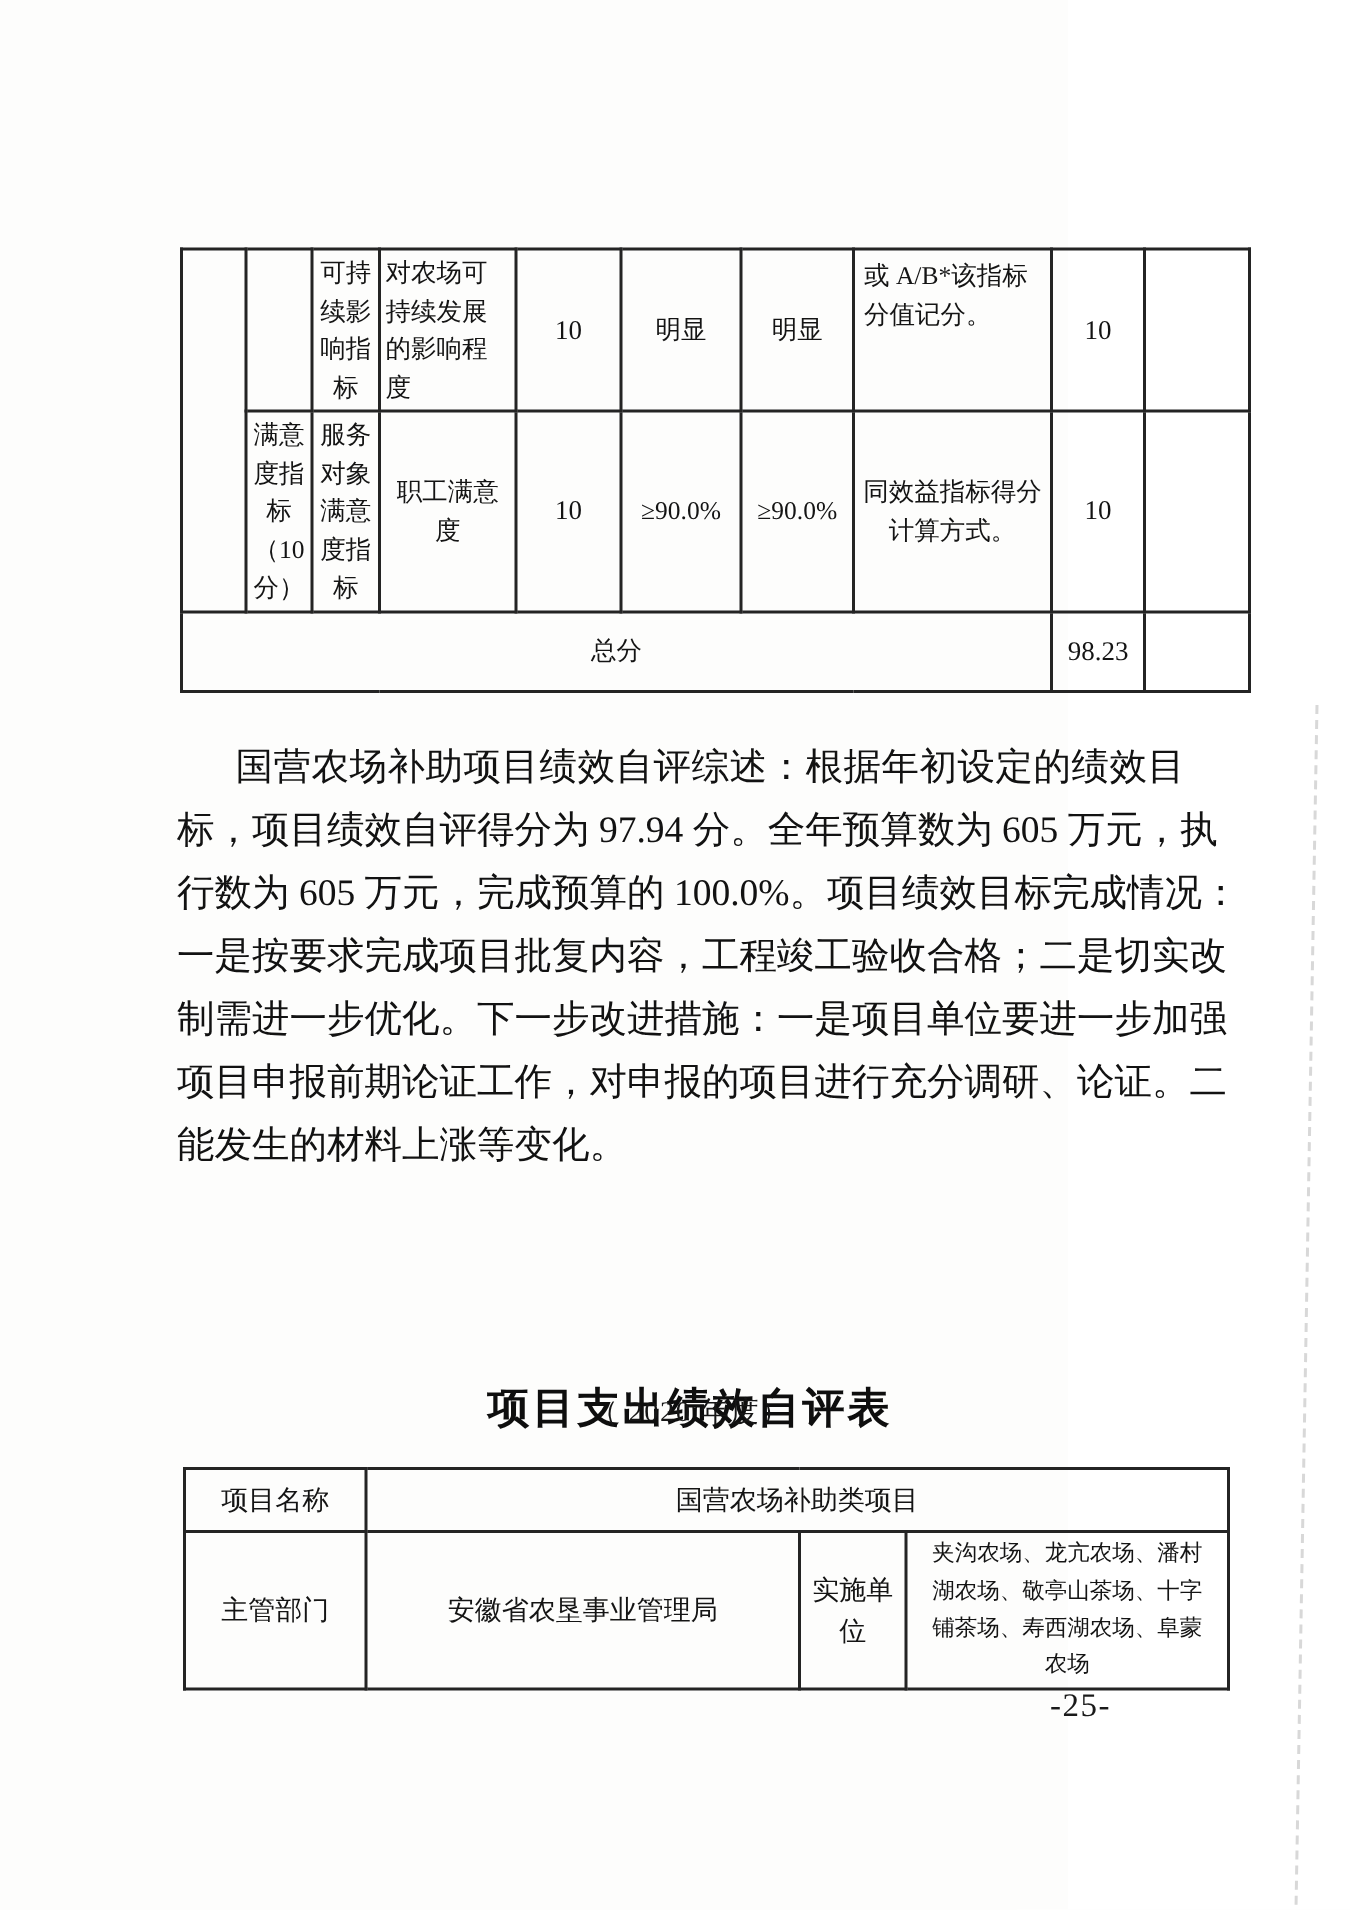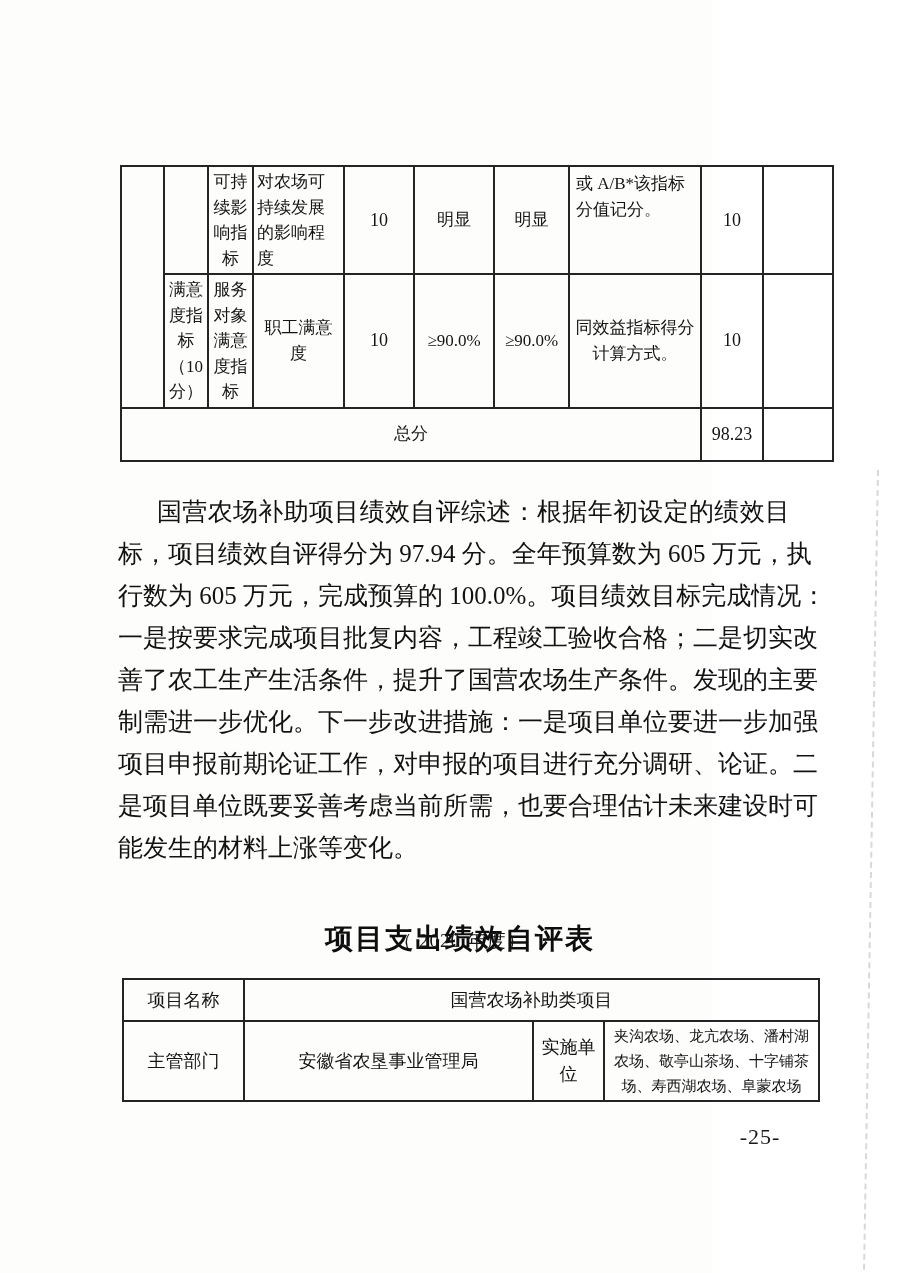--- a/index.html
+++ b/index.html
@@ -18,21 +18,21 @@
     font-size:17px;line-height:1.5;
     text-align:center;vertical-align:middle;
     padding:2px 3px;word-break:break-all;
   }
   .score-table{left:120px;top:165px;width:712px;}
   .info-table{left:122px;top:978px;width:696px;}
   td.al{text-align:left;}
   td.vt{vertical-align:top;padding-top:4px;padding-left:6px;margin-left:18px;}
   td.num{font-size:18px;text-align:center;}
   .info-table td{font-size:18px;}
-  td.units-cell{font-size:15px;line-height:1.65;padding:2px 2px;}
+  td.units-cell{font-size:15px;line-height:1.65;padding:2px 15px;}
   td.tight{padding:2px 0;border-radius:14px;}
 
   
   .summary{left:118px;top:470px;width:672px;}
   .pline{
     height:42px;line-height:42px;font-size:25px;
     text-align:justify;text-align-last:justify;
     white-space:nowrap;color:#121212;
   }
   .pline.first{text-indent:39px;margin-top:21px;}
@@ -44,21 +44,21 @@
     font-family:"Liberation Sans","DejaVu Sans",sans-serif;
     font-weight:bold;font-size:28px;letter-spacing:2px;color:#0e0e0e;
   }
   .form-subtitle{
     left:90px;top:928px;width:740px;text-align:center;
     font-size:19px;letter-spacing:1px;color:#161616;
   }
 
   
   .page-number{
-    left:700px;top:1124px;width:120px;text-align:center;
+    left:700px;top:1124px;width:120px;text-align:left;
     font-size:22px;color:#1a1a1a;letter-spacing:1px;
   }
 
   
   .scan-artifact{
     left:877px;top:470px;height:810px;width:0;
     border-left:2px dashed #d8d8d8;
     transform:rotate(1deg);transform-origin:top;
   }
 </style>
@@ -110,24 +110,22 @@
       <td></td>
     </tr>
   </tbody>
     </table>
 
   <div class="abs summary">
     <div class="pline first">国营农场补助项目绩效自评综述：根据年初设定的绩效目</div>
     <div class="pline">标，项目绩效自评得分为 97.94 分。全年预算数为 605 万元，执</div>
     <div class="pline">行数为 605 万元，完成预算的 100.0%。项目绩效目标完成情况：</div>
     <div class="pline">一是按要求完成项目批复内容，工程竣工验收合格；二是切实改</div>
-    <div class="pline">善了农工生产生活条件，提升了国营农场生产条件。发现的主要</div>
     <div class="pline">制需进一步优化。下一步改进措施：一是项目单位要进一步加强</div>
     <div class="pline">项目申报前期论证工作，对申报的项目进行充分调研、论证。二</div>
-    <div class="pline">是项目单位既要妥善考虑当前所需，也要合理估计未来建设时可</div>
     <div class="pline last">能发生的材料上涨等变化。</div>
   </div>
 
   <div class="abs form-title">项目支出绩效自评表</div>
   <div class="abs form-subtitle">（ 2020 年度）</div>
 
   <table class="abs info-table">
     <colgroup>
       <col style="width:121px">
         <col style="width:289px">

